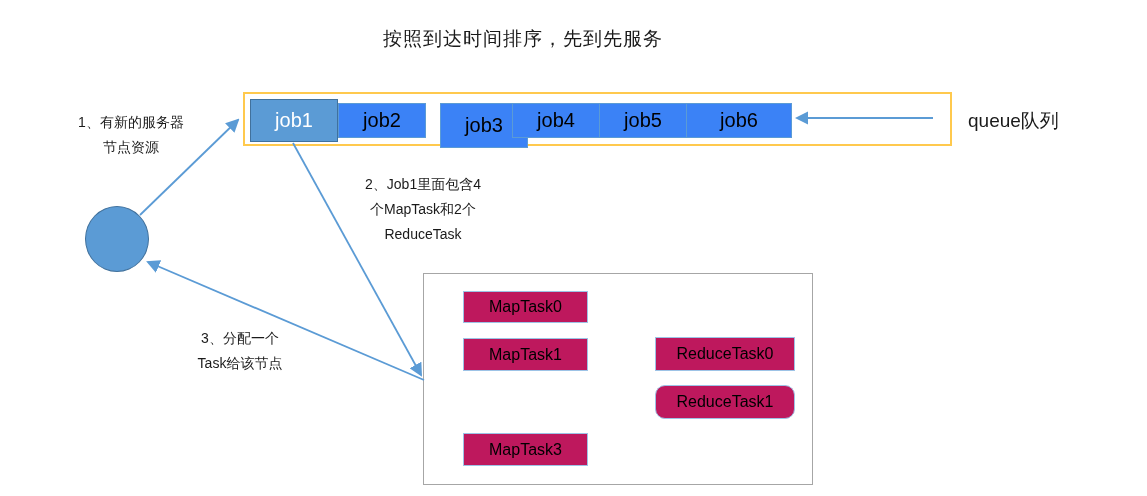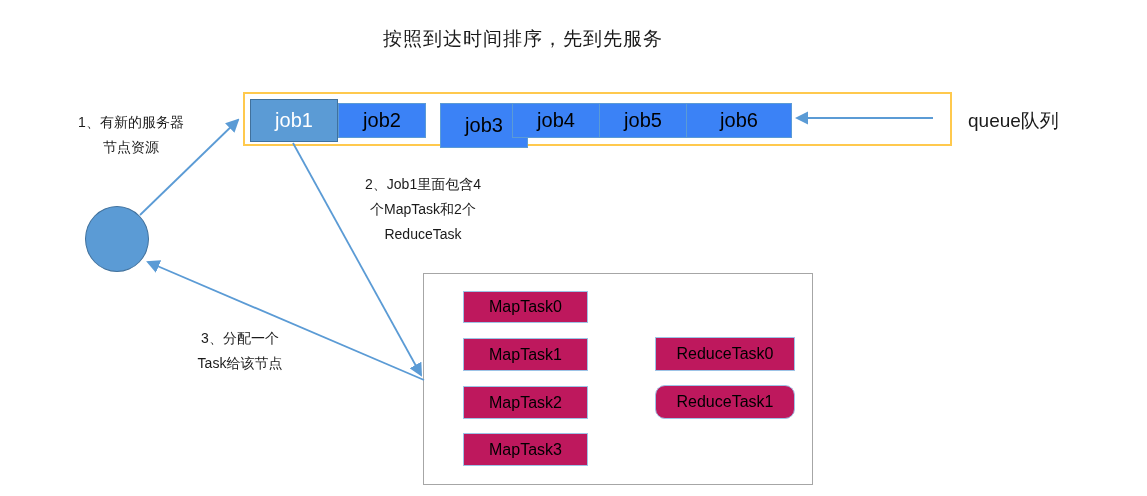--- a/index.html
+++ b/index.html
@@ -66,21 +66,20 @@
 ReduceTask</div>
   <div class="abs note" style="left:140px;top:326px;width:200px;">3、分配一个
 Task给该节点</div>
 
   <div class="abs node-circle" style="left:85px;top:206px;"></div>
 
   <div class="abs task-container" style="left:423px;top:273px;width:390px;height:212px;"></div>
 
   <div class="task-box" style="left:463px;top:291px;width:125px;height:32px;">MapTask0</div>
   <div class="task-box" style="left:463px;top:338px;width:125px;height:33px;">MapTask1</div>
-  <div class="task-box" style="left:463px;top:386px;width:125px;height:33px;">MapTask2</div>
   <div class="task-box" style="left:463px;top:433px;width:125px;height:33px;">MapTask3</div>
 
   <div class="task-box" style="left:655px;top:337px;width:140px;height:34px;">ReduceTask0</div>
   <div class="task-box" style="left:655px;top:385px;width:140px;height:34px;border-radius:10px;">ReduceTask1</div>
 
   <svg class="overlay" viewBox="0 0 1147 496">
     <defs>
       <marker id="arrow" viewBox="0 0 10 10" refX="8.5" refY="5" markerWidth="7.5" markerHeight="7.5" orient="auto-start-reverse">
         <path d="M0,0 L10,5 L0,10 z" fill="var(--accent)"></path>
       </marker>

